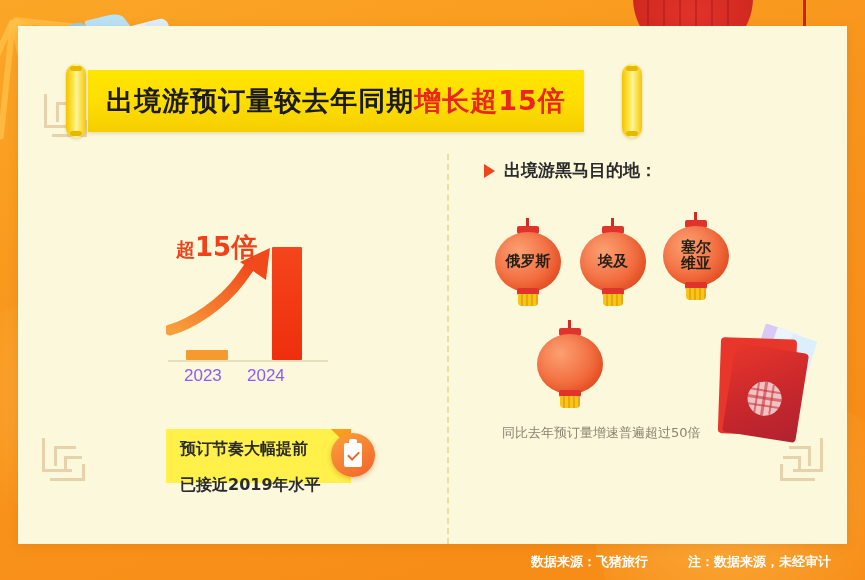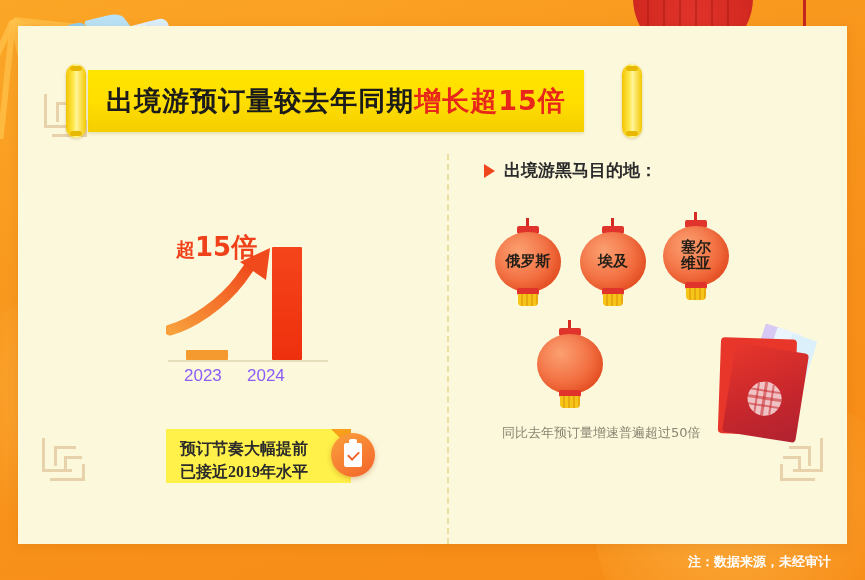--- a/index.html
+++ b/index.html
@@ -118,21 +118,21 @@
   .grow-tag{position:absolute;left:8px;top:8px;font-size:26px;font-weight:bold;color:#F0421A;
      font-family:"DejaVu Sans","Liberation Sans",sans-serif;white-space:nowrap;}
   .grow-tag .sm{font-size:19px;}
 
   
   .note{position:absolute;left:148px;top:363px;width:185px;height:54px;background:#FFF04A;margin-top:40px;}
   .note-fold{position:absolute;right:0;top:0;width:0;height:0;
      border-top:20px solid #F9A01B;border-left:20px solid transparent;}
   .note-l1,.note-l2{position:absolute;left:14px;font-size:16px;font-weight:bold;color:#2B2B2B;
      font-family:"DejaVu Sans","Liberation Sans",sans-serif;white-space:nowrap;}
-  .note-l1{top:10px;} .note-l2{top:33px;font-family:Liberation Serif, serif;}
+  .note-l1{top:10px;} .note-l2{top:46px;}
   .note-badge{position:absolute;left:313px;top:407px;width:44px;height:44px;border-radius:50%;
      background:linear-gradient(145deg,#FBA23C 0%,#F2622A 100%);box-shadow:0 2px 5px rgba(160,70,10,.3);}
   .clip{position:absolute;left:13px;top:10px;width:18px;height:24px;background:#FFF;border-radius:2px;}
   .clip:before{content:"";position:absolute;left:5px;top:-4px;width:8px;height:5px;background:#FFF;border-radius:2px;}
   .clip-check{position:absolute;left:4px;top:8px;width:9px;height:5px;border-left:2.5px solid #F2622A;
      border-bottom:2.5px solid #F2622A;transform:rotate(-45deg);}
 
   
   .dest{position:absolute;width:66px;height:86px;}
   .d-cord{position:absolute;left:31px;top:-6px;width:3px;height:8px;background:#D42A22;}
@@ -386,16 +386,17 @@
           <i style="left:15px;top:0;width:3px;height:34px"></i>
           <i style="left:8px;top:2px;width:2px;height:30px"></i>
           <i style="left:23px;top:2px;width:2px;height:30px"></i>
         </div>
       </div>
     </div>
 
   </div>
 
   <div class="footer">
+    <div>数据来源：飞猪旅行</div>
     <div>注：数据来源，未经审计</div>
   </div>
 
 </div>
 
 </body></html>

